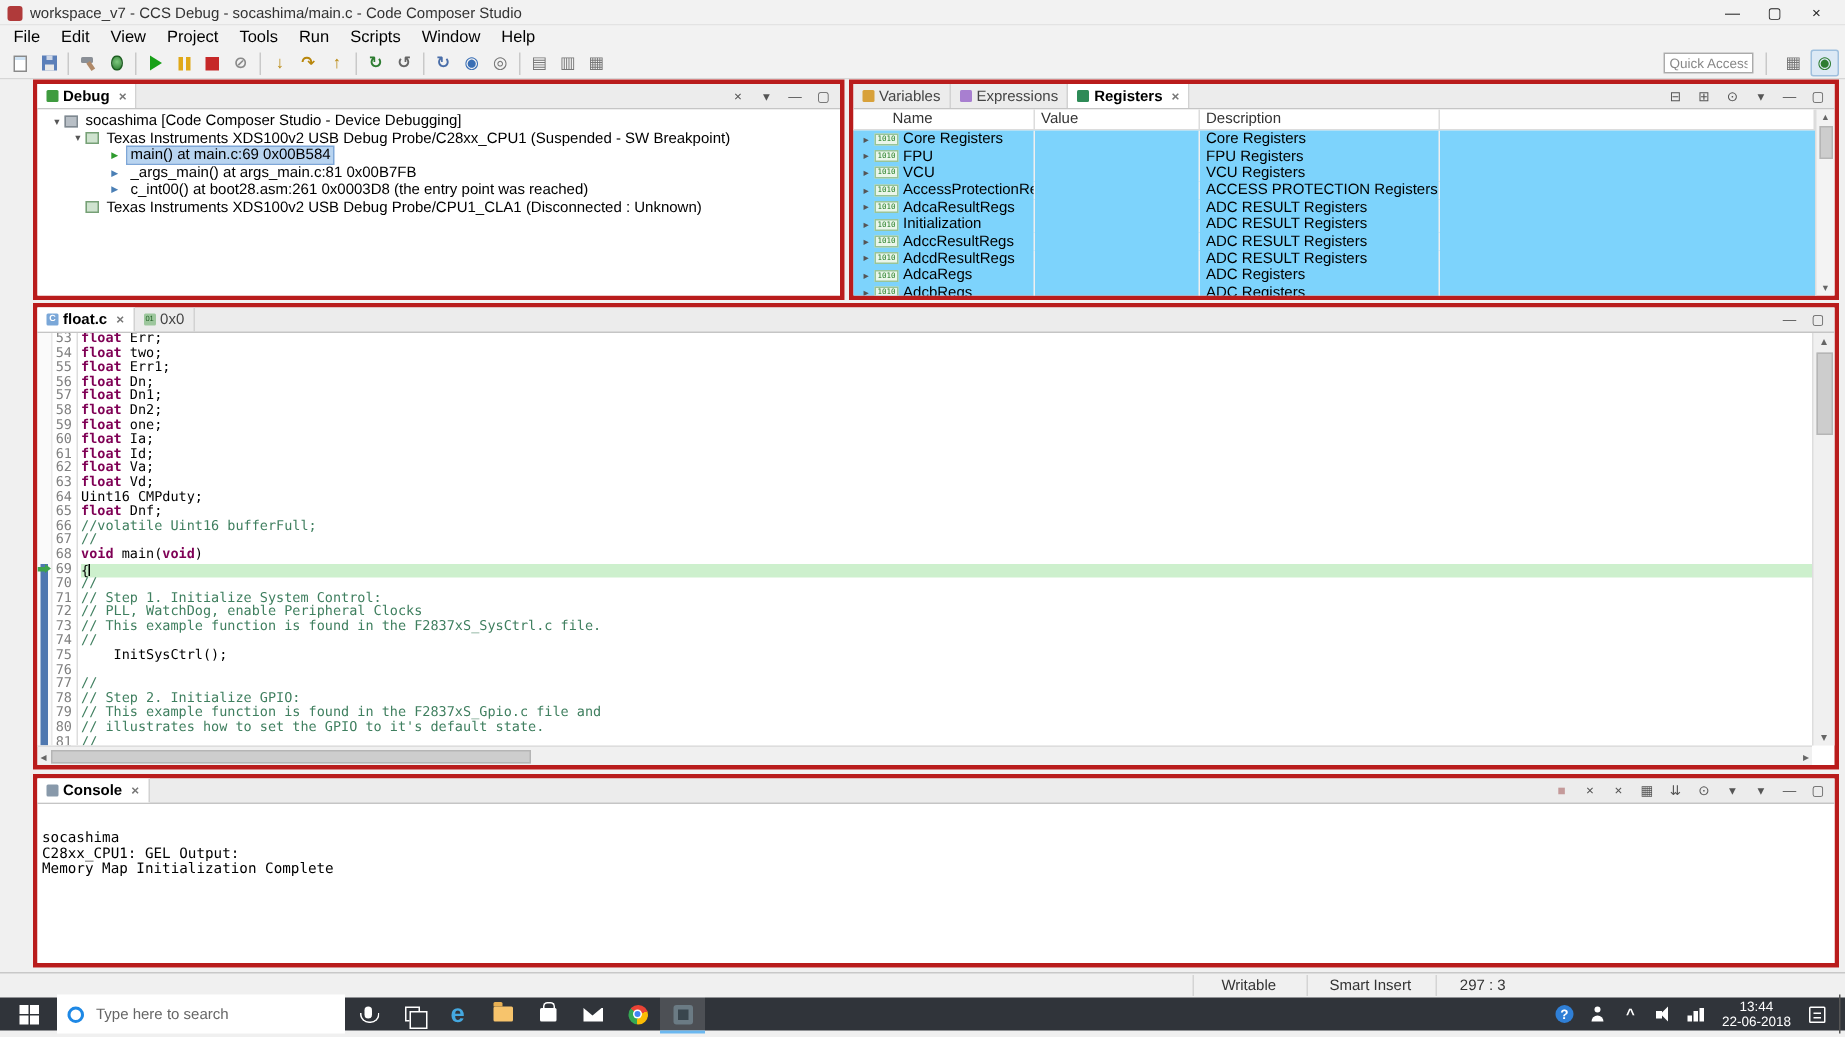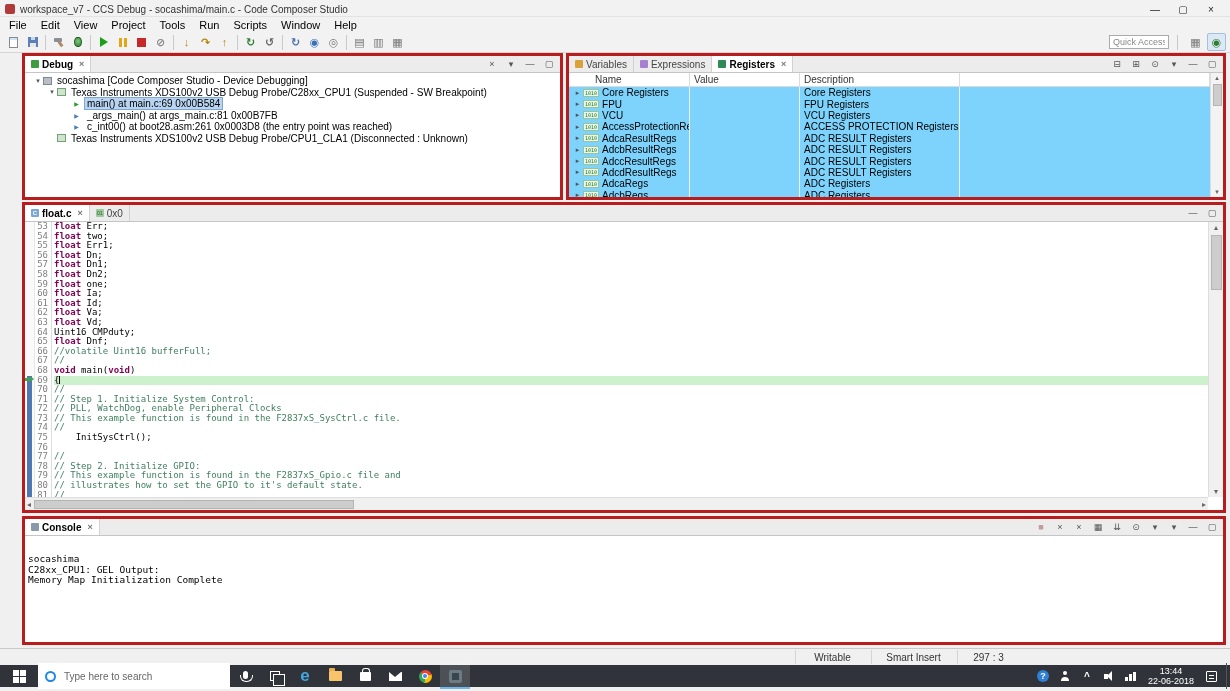--- a/index.html
+++ b/index.html
@@ -463,21 +463,21 @@
             <span>AdcaResultRegs</span>
           </div>
           <div class="rcell"></div>
           <div class="rcell">ADC RESULT Registers</div>
           <div class="rcell rblank"></div>
         </div>
         <div class="rrow">
           <div class="rcell">
             <span class="rexp">▸</span>
             <span class="reg-type-icon"></span>
-            <span>AdcbResultRegs</span>
+            <span>Initialization</span>
           </div>
           <div class="rcell"></div>
           <div class="rcell">ADC RESULT Registers</div>
           <div class="rcell rblank"></div>
         </div>
         <div class="rrow">
           <div class="rcell">
             <span class="rexp">▸</span>
             <span class="reg-type-icon"></span>
             <span>AdccResultRegs</span>

